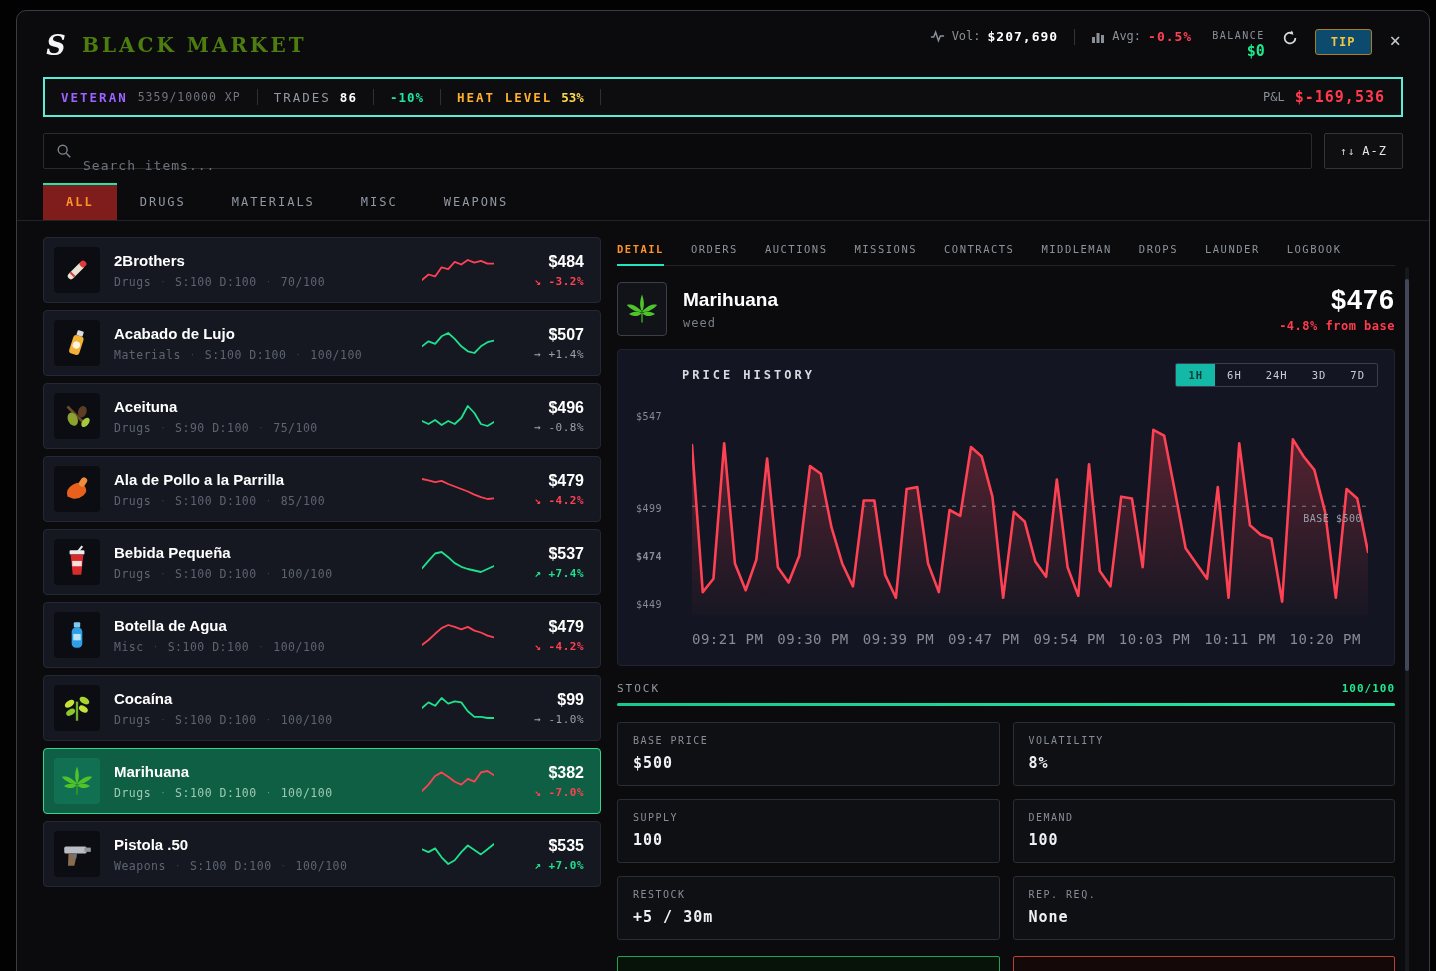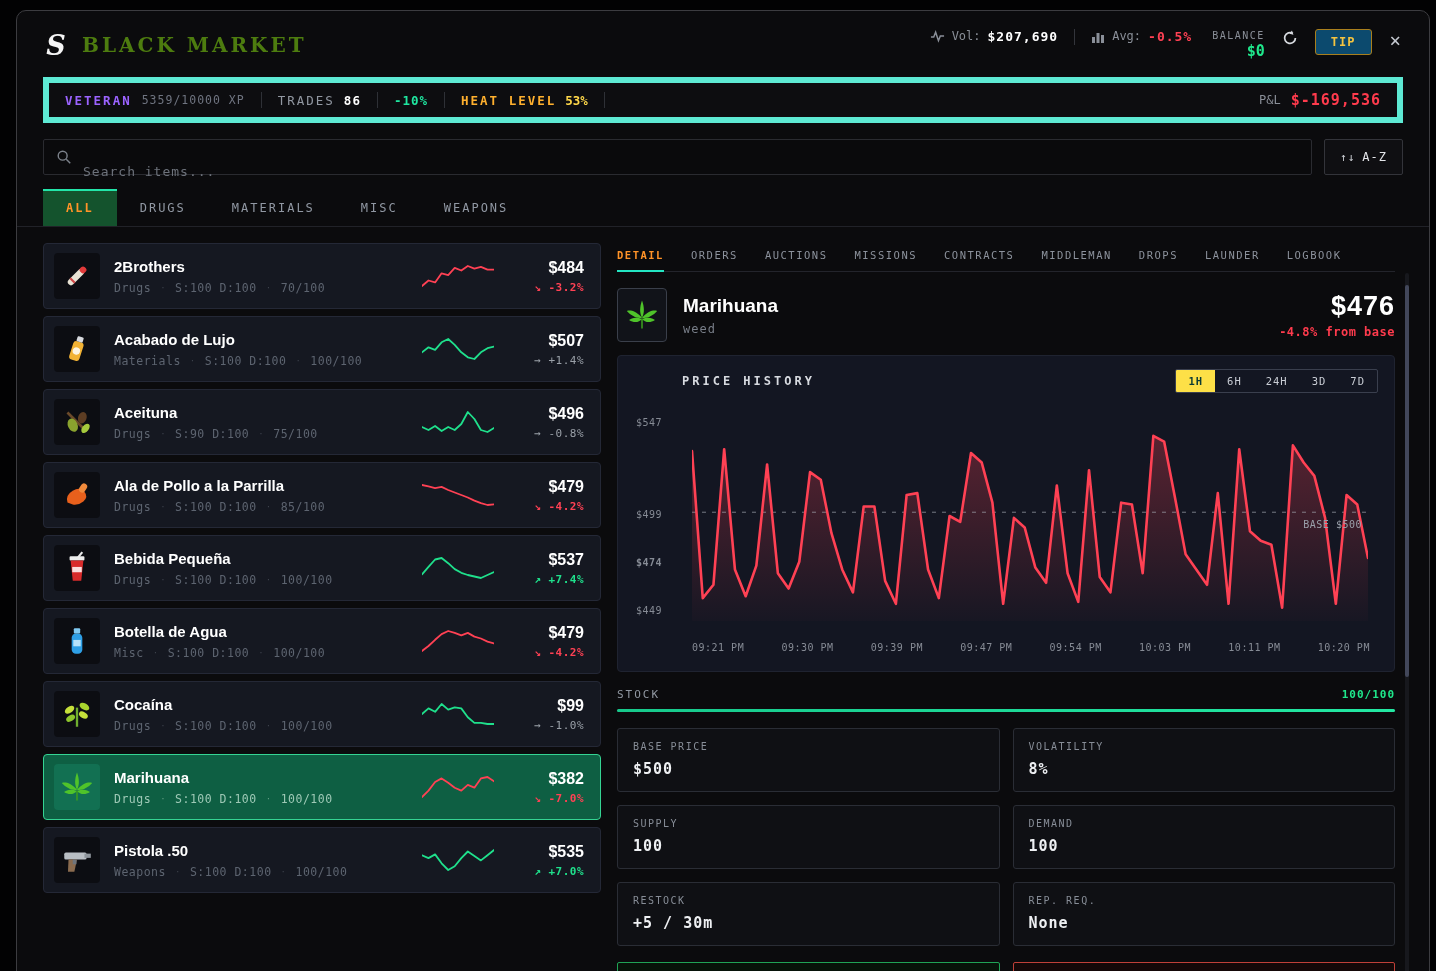--- a/index.html
+++ b/index.html
@@ -35,21 +35,21 @@
   .refresh-btn{ cursor:pointer; display:flex; align-items:center; }
   .tip-btn{
     border:1px solid #a97f1d; background:#0c4a6e; color:#f5c440; font-weight:bold;
     font-size:12px; letter-spacing:1px; padding:5px 15px; border-radius:3px; cursor:pointer;
     font-family:inherit;
   }
   .close-btn{ font-size:19px; color:#c4c8cf; cursor:pointer; padding:0 2px;
     background:none; border:none; font-family:inherit; }
   
   .statsbar{
-    margin:6px 26px 0; border:6px solid #5eead4; background:#0d0d10;
+    margin:6px 26px 0; border:2px solid #5eead4; background:#0d0d10;
     display:flex; align-items:center; height:40px; padding:17px 16px; font-size:12.5px;
   }
   .sb-div{ width:1px; height:16px; background:#2e3036; margin:0 16px; }
   .rank{ color:#9b63ff; font-weight:bold; letter-spacing:2px; }
   .xp{ color:#6f7480; margin-left:10px; font-size:11.5px; letter-spacing:1px; }
   .sb-label{ color:#9298a2; letter-spacing:2px; }
   .sb-white{ color:#fff; font-weight:bold; margin-left:9px; letter-spacing:1px; }
   .discount{ color:#1fe6a0; font-weight:bold; letter-spacing:1px; }
   .heat-label{ color:#ffb02e; font-weight:bold; letter-spacing:2px; }
   .heat-val{ color:#ffd84a; font-weight:bold; margin-left:9px; }
@@ -70,21 +70,21 @@
   .sort-btn{
     border:1px solid #33343a; background:#0f0f12; color:#e3e5e9; font-size:12px;
     letter-spacing:1px; padding:0 15px; display:flex; align-items:center; gap:7px;
     border-radius:2px; cursor:pointer; font-family:inherit;
   }
   .sort-arrows{ font-size:11px; color:#cdd0d6; }
   
   .cat-tabs{ display:flex; margin-top:14px; padding:0 26px; border-bottom:1px solid #212228; }
   .cat-tab{ padding:10px 23px 11px; font-size:12px; letter-spacing:2px; color:#9198a3;
     cursor:pointer; border-top:2px solid transparent; }
-  .cat-tab.active{ background:#14532d; border-top-color:#23e5a9; color:#ff9328; font-weight:bold; }
+  .cat-tab.active{ background:#7f1d1d; border-top-color:#23e5a9; color:#ff9328; font-weight:bold; }
   
   .content{ display:flex; gap:16px; padding:16px 26px 0; }
   .item-list{ width:558px; flex:none; display:flex; flex-direction:column; gap:7px; }
   .item-row{
     display:flex; align-items:center; gap:14px; background:#151821;
     border:1px solid #242836; border-radius:4px; height:66px; padding:0 16px 0 10px;
     cursor:pointer;
   }
   .item-row.selected{ background:#0e5f43; border-color:#35d493; }
   .item-tile{ width:46px; height:46px; border-radius:4px; background:#0c0d12;
@@ -119,29 +119,29 @@
   .detail-price{ font-family:"Liberation Sans", sans-serif; font-weight:bold; font-size:27px;
     letter-spacing:1px; color:#fff; }
   .detail-change{ color:#ff3b4d; font-size:12px; margin-top:3px; font-weight:bold; letter-spacing:0.5px; }
   
   .chart-card{ background:#131622; border:1px solid #1f2330; border-radius:4px; padding:13px 16px 8px; }
   .chart-head{ display:flex; align-items:center;margin-left:48px; }
   .chart-title{ font-size:12px; letter-spacing:3px; color:#d7dae0; font-weight:bold; }
   .range-group{ margin-left:auto; display:flex; border:1px solid #3a3f4e; border-radius:2px; overflow:hidden; }
   .range-btn{ padding:5px 12px; font-size:10.5px; color:#c9cdd5; letter-spacing:1px; cursor:pointer;
     background:transparent; border:none; font-family:inherit; }
-  .range-btn.active{ background:#fde047; color:#0b3b34; font-weight:bold; }
+  .range-btn.active{ background:#14b8a6; color:#0b3b34; font-weight:bold; }
   .chart-area{ position:relative; height:262px; margin-top:8px; }
   .y-axis{ position:absolute; left:2px; top:10px; bottom:42px; width:48px; }
   .y-tick{ position:absolute; transform:translateY(-50%); font-size:10px; color:#868b95; letter-spacing:0.5px; }
   .chart-plot{ position:absolute; left:58px; right:10px; top:10px; bottom:42px; }
   .chart-plot svg{ width:100%; height:100%; display:block; }
   .base-label{ position:absolute; right:6px; font-size:10px; color:#9aa0aa; letter-spacing:0.5px; margin-top:7px; }
-  .x-axis{ position:absolute; left:58px; right:8px; bottom:10px; display:flex;
-    justify-content:space-between; font-size:10px; color:#868b95; letter-spacing:0.5px; }
+  .x-axis{ position:absolute; left:58px; right:17px; bottom:10px; display:flex;
+    justify-content:space-between; font-size:14px; color:#868b95; letter-spacing:0.5px; }
   
   .stock-row{ display:flex; align-items:center; margin-top:16px; font-size:11px; letter-spacing:2px; }
   .stock-label{ color:#9198a2; }
   .stock-val{ margin-left:auto; color:#1fe88c; font-weight:bold; letter-spacing:1px; }
   .stock-bar{ height:3px; background:#20242e; margin-top:8px; position:relative; border-radius:2px; }
   .stock-fill{ position:absolute; left:0; top:0; bottom:0; background:linear-gradient(90deg,#17c98b,#23e8a2); border-radius:2px; }
   
   .stat-grid{ display:grid; grid-template-columns:1fr 1fr; gap:13px; margin-top:16px; }
   .stat-box{ border:1px solid #2a2d35; background:#0f1014; border-radius:3px; padding:12px 15px 13px; }
   .stat-label{ font-size:10px; letter-spacing:1.5px; color:#878d97; }

